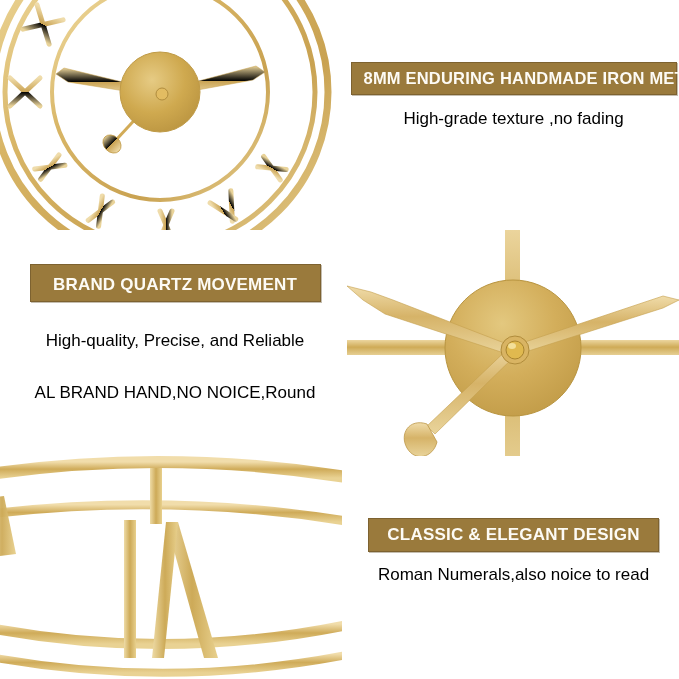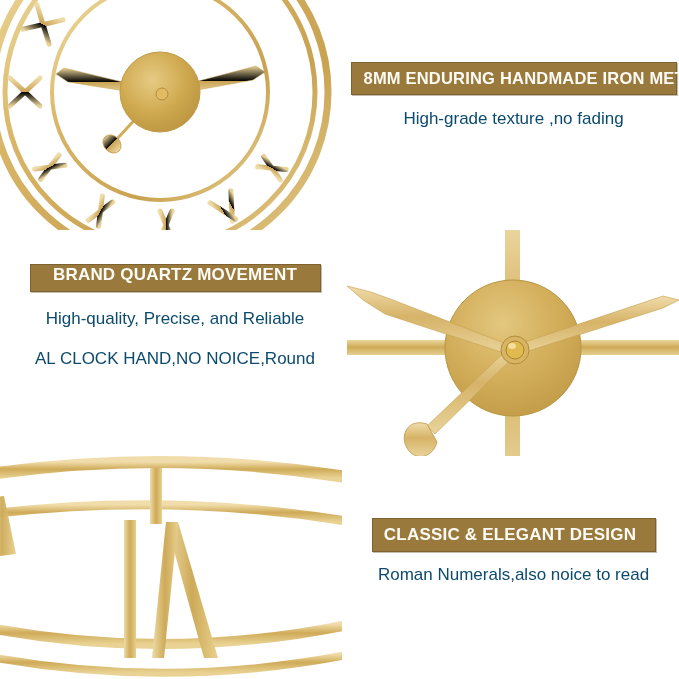--- a/index.html
+++ b/index.html
@@ -42,21 +42,21 @@
     border: 1px solid #7d六;
     border: 1px solid #7d6230;
     box-shadow: 1px 1px 0 rgba(90,70,30,0.35);
     color: #fdfbf5;
     font-weight: bold;
     letter-spacing: 0.2px;
     text-align: center;
     white-space: nowrap;
   }
   .subtext {
-    color: #0c4a6e;
+    color: #000000;
     text-align: left;
     font-weight: normal;
     white-space: nowrap;
   }
 
   
   #block-iron {
     left: 348px;
     top: 62px;
     width: 331px;
@@ -72,39 +72,39 @@
     font-size: 17px;
   }
 
   
   #block-quartz {
     left: 10px;
     top: 264px;
     width: 330px;
   }
   #block-quartz .banner {
-    padding: 0 12px 7px 12px;
+    padding: 10px 12px 7px 12px;
     font-size: 17px;
     line-height: 19px;
     width: 265px;
   }
   #block-quartz .subtext {
-    margin-top: 14px;
+    margin-top: 26px;
     font-size: 17px;
     line-height: 26px;
   }
 
   
   #block-classic {
     left: 348px;
     top: 518px;
     width: 331px;
   }
   #block-classic .banner {
-    padding: 6px 12px 7px 5px;
+    padding: 6px 12px 7px 12px;
     font-size: 17px;
     line-height: 19px;
     width: 265px;
   }
   #block-classic .subtext {
     margin-top: 13px;
     font-size: 17px;
   }
 
   
@@ -232,21 +232,21 @@
   </div>
 
   <div class="textblock" id="block-iron">
     <div class="banner">8MM ENDURING HANDMADE IRON METAL</div>
     <div class="subtext">High-grade texture ,no fading</div>
   </div>
 
   <div class="textblock" id="block-quartz">
     <div class="banner">BRAND QUARTZ MOVEMENT</div>
     <div class="subtext">High-quality, Precise, and Reliable</div>
-    <div class="subtext">AL CLOCK HAND,NO NOICE,Round</div>
+    <div class="subtext">AL BRAND HAND,NO NOICE,Round</div>
   </div>
 
   <div class="cell cell-photo" id="photo-hub-macro">
     <svg class="photo-svg" viewBox="0 0 334 226" preserveAspectRatio="xMidYMid meet">
       <defs>
         <radialGradient id="gHub2" cx="42%" cy="32%" r="78%">
           <stop offset="0%" stop-color="#e3c87f"></stop>
           <stop offset="50%" stop-color="#d3ae5b"></stop>
           <stop offset="100%" stop-color="#bf9945"></stop>
         </radialGradient>

